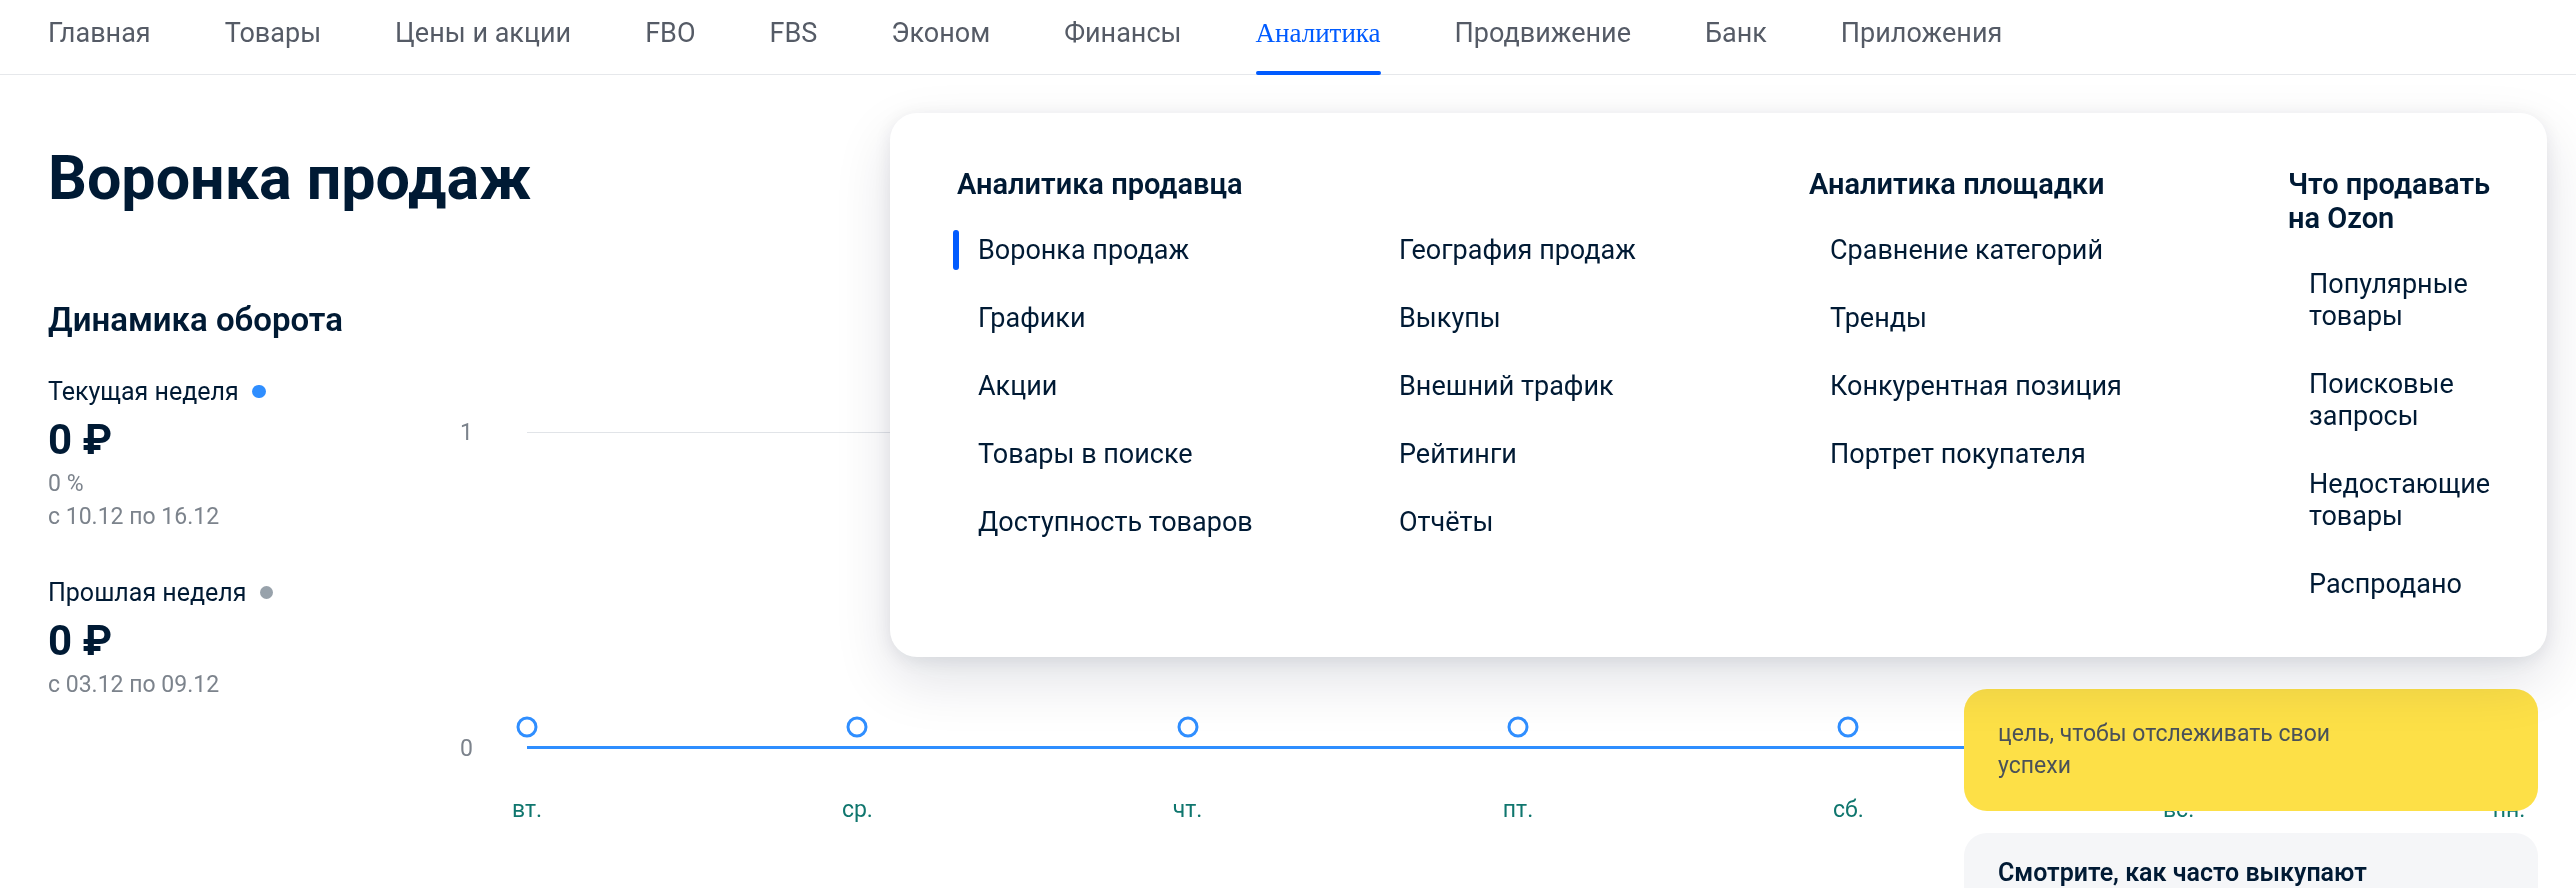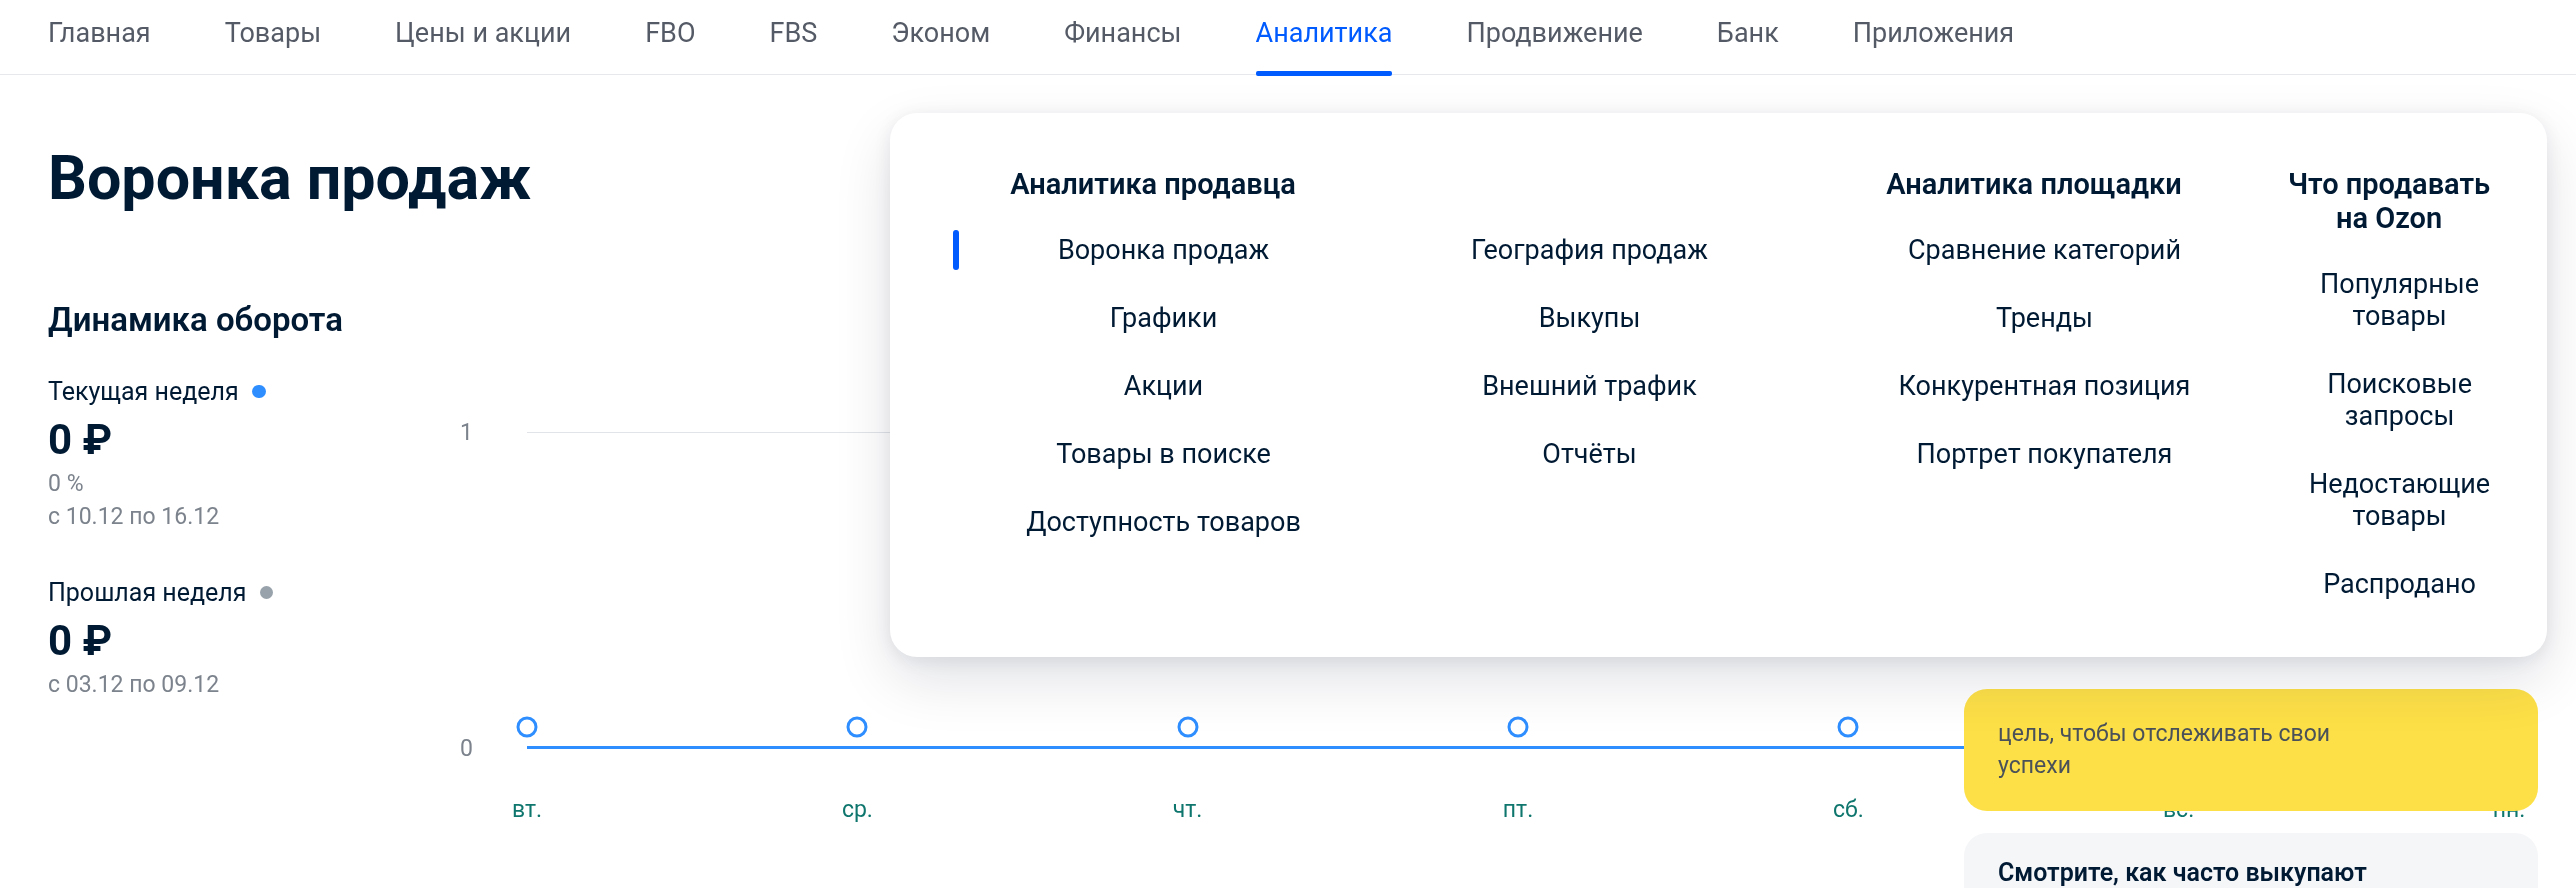--- a/index.html
+++ b/index.html
@@ -23,20 +23,21 @@
   }
   .topnav-item {
     font-size: 27px;
     color: #555b66;
     cursor: pointer;
     position: relative;
     padding-bottom: 3.8px;
   }
   .topnav-item.active {
     color: #005bff;
+    font-family: Liberation Serif, serif;
   }
   .topnav-item.active::after {
     content: "";
     position: absolute;
     left: 0; right: 0;
     bottom: -23px;
     height: 4.8px;
     background: #005bff;
     border-radius: 1.9px;
   }
@@ -152,21 +153,20 @@
     background: #fff;
     border-radius: 27px;
     box-shadow: 0 23px 57px rgba(0,20,50,0.12), 0 3.8px 17px rgba(0,20,50,0.08);
     padding: 54px 67px 57px;
     z-index: 50;
   }
   .mega-cols {
     display: grid;
     grid-template-columns: 392px 402px 450px 1fr;
     gap: 11px 29px;
-    text-align: center;
   }
   .mega-h {
     font-size: 29px;
     font-weight: 600;
     margin-bottom: 33px;
   }
   .mega-list { display: flex; flex-direction: column; gap: 36px; }
   .mega-item {
     font-size: 27px;
     color: #001a34;
@@ -308,20 +308,21 @@
         <div class="mega-item">Доступность товаров</div>
       </div>
     </div>
 
     <div>
       <div class="mega-h" style="visibility:hidden">.</div>
       <div class="mega-list">
         <div class="mega-item">География продаж</div>
         <div class="mega-item">Выкупы</div>
         <div class="mega-item">Внешний трафик</div>
+        <div class="mega-item">Рейтинги</div>
         <div class="mega-item">Отчёты</div>
       </div>
     </div>
 
     <div>
       <div class="mega-h">Аналитика площадки</div>
       <div class="mega-list">
         <div class="mega-item">Сравнение категорий</div>
         <div class="mega-item">Тренды</div>
         <div class="mega-item">Конкурентная позиция</div>

